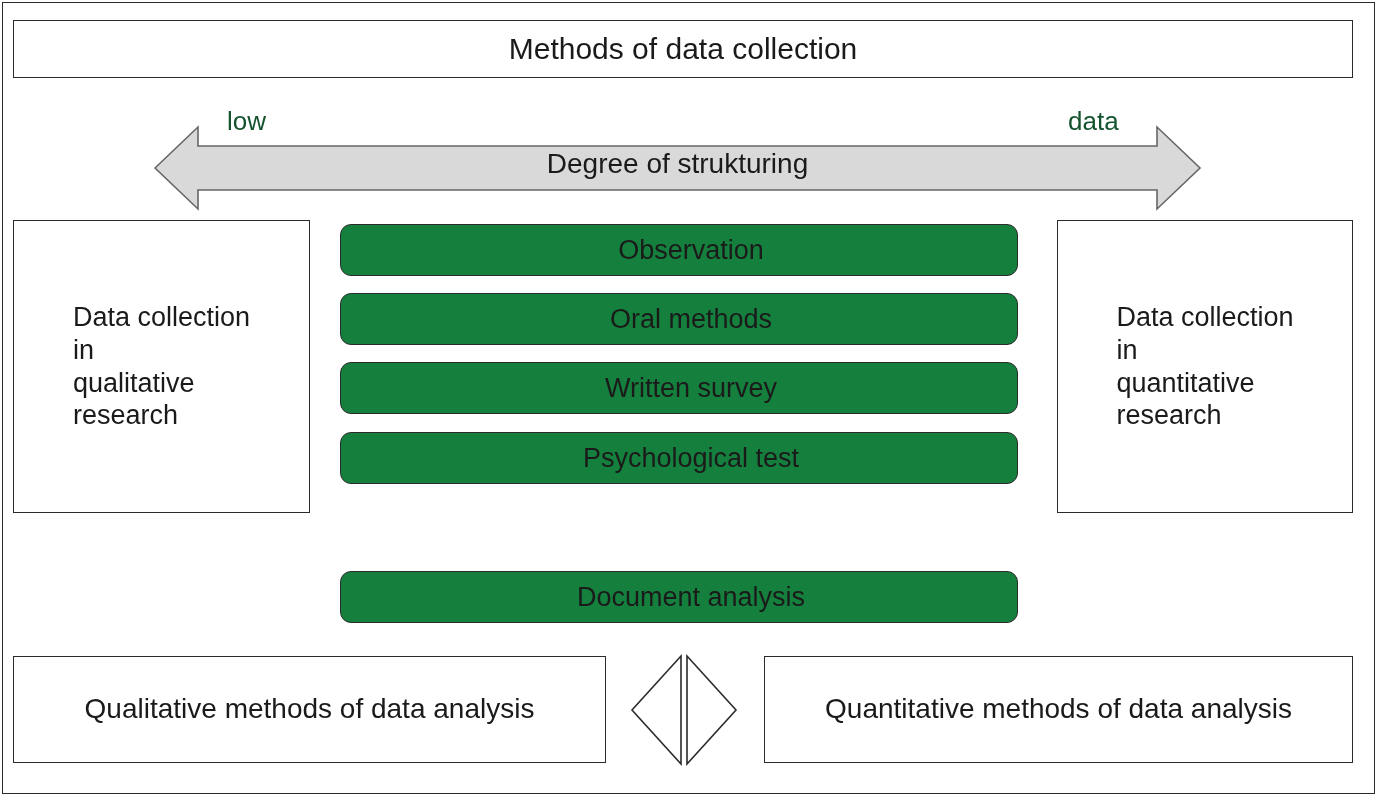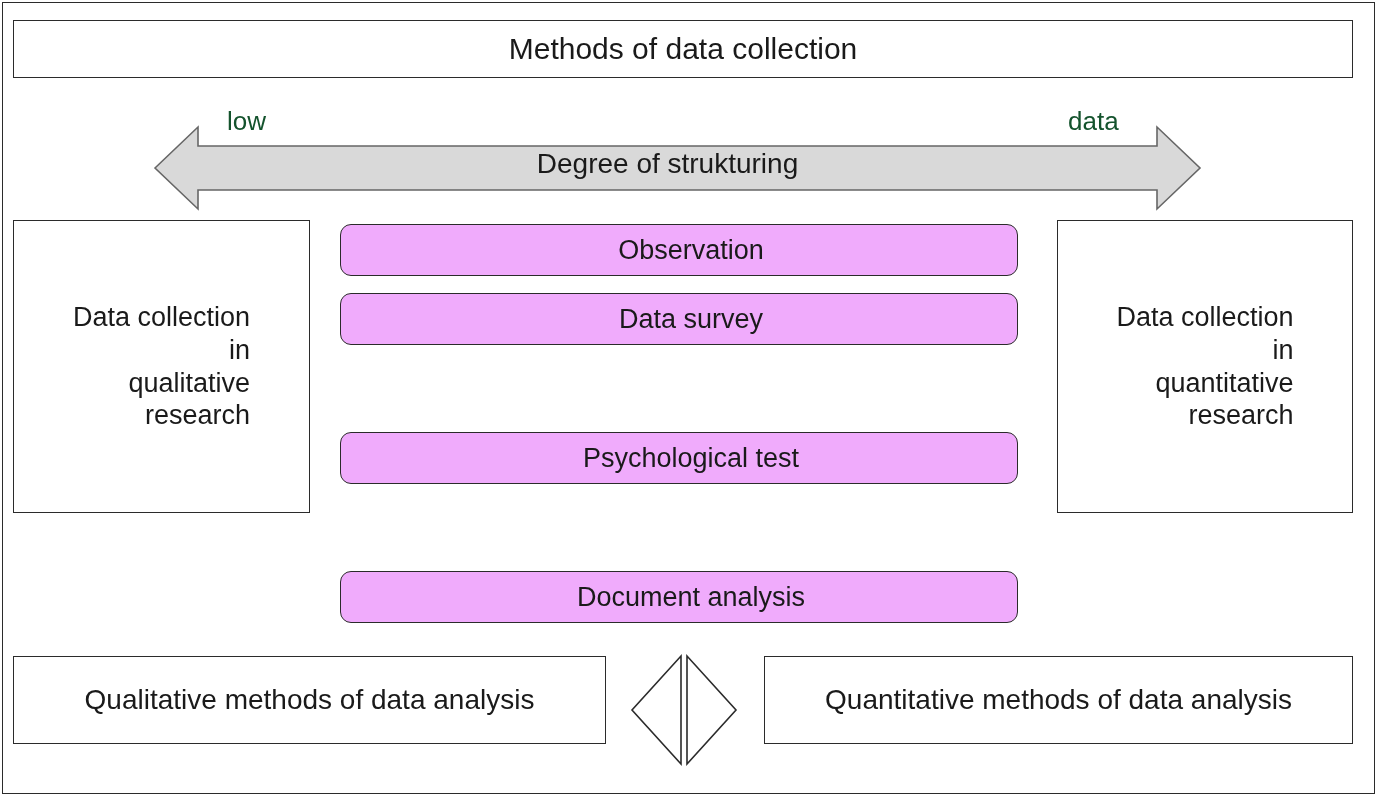--- a/index.html
+++ b/index.html
@@ -30,21 +30,21 @@
   }
   
   .box {
     position: absolute;
     box-sizing: border-box;
     border: 1.3px solid #2b2b2b;
     background: #ffffff;
     display: flex;
     align-items: center;
     justify-content: center;
-    text-align: right;
+    text-align: left;
     line-height: 1.22;
     color: #1a1a1a;
   }
   .title-box {
     left: 13px;
     top: 20px;
     width: 1340px;
     height: 58px;
     font-size: 30px;
   }
@@ -57,49 +57,49 @@
   .side-box.right { left: 1057px; width: 296px; }
 
   .method-box {
     position: absolute;
     left: 340px;
     width: 678px;
     height: 52px;
     box-sizing: border-box;
     border: 1.3px solid #2b2b2b;
     border-radius: 11px;
-    background: #f0abfc;
+    background: #15803d;
     display: flex;
     align-items: center;
     justify-content: center;
     font-size: 27px;
     color: #1a1a1a;
     padding-left: 24px;
   }
 
   .analysis-box {
     top: 656px;
-    height: 88px;
+    height: 107px;
     font-size: 28px;
   }
   .analysis-box.left  { left: 13px;  width: 593px; }
   .analysis-box.right { left: 764px; width: 589px; }
 
   
   .arrow-wrap {
     position: absolute;
     left: 150px;
     top: 120px;
     width: 1055px;
     height: 95px;
   }
   .arrow-wrap svg { display: block; }
   .arrow-label {
     position: absolute;
-    left: 140px;
+    left: 150px;
     top: 148px;
     width: 1055px;
     text-align: center;
     font-size: 28px;
     color: #1a1a1a;
     pointer-events: none;
   }
   .axis-tick {
     position: absolute;
     font-size: 26px;
@@ -150,21 +150,24 @@
     <span style="white-space:pre-line">Data collection
 in
 quantitative
 research</span>
   </div>
 
   <div class="method-box" style="top:224px">
     <span>Observation</span>
   </div>
   <div class="method-box" style="top:293px">
-    <span>Data survey</span>
+    <span>Oral methods</span>
+  </div>
+  <div class="method-box" style="top:362px">
+    <span>Written survey</span>
   </div>
   <div class="method-box" style="top:432px">
     <span>Psychological test</span>
   </div>
   <div class="method-box" style="top:571px">
     <span>Document analysis</span>
   </div>
 
   <div class="box analysis-box left">
     <span>Qualitative methods of data analysis</span>

